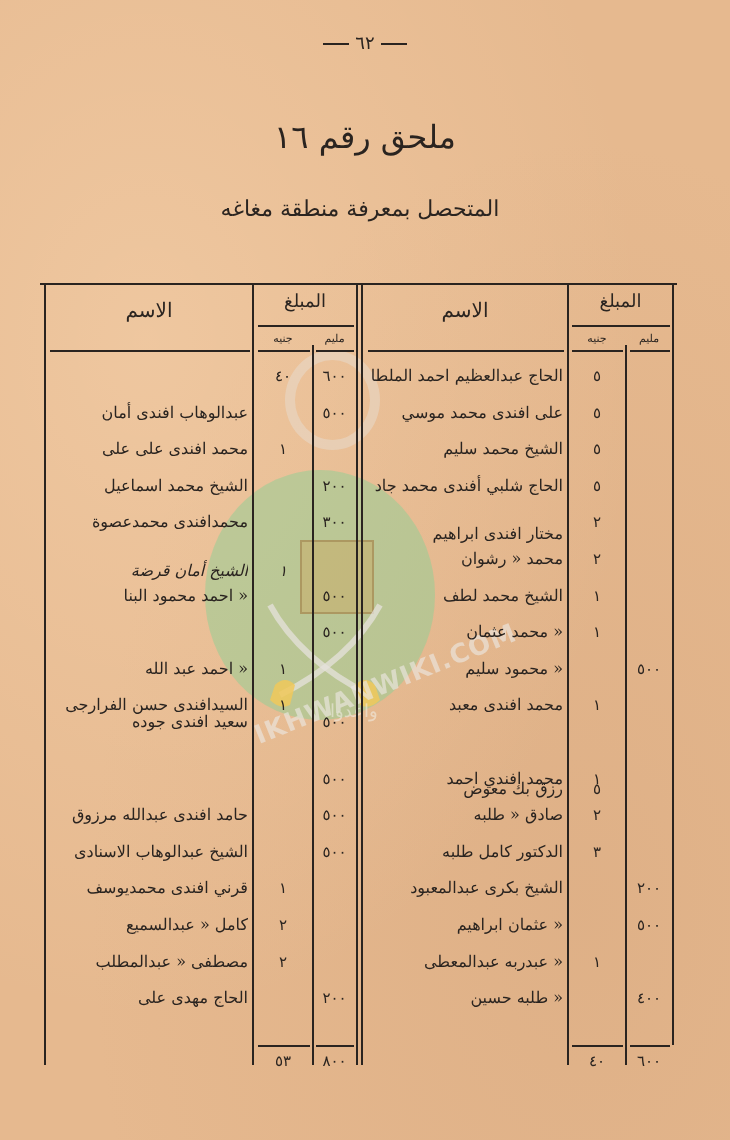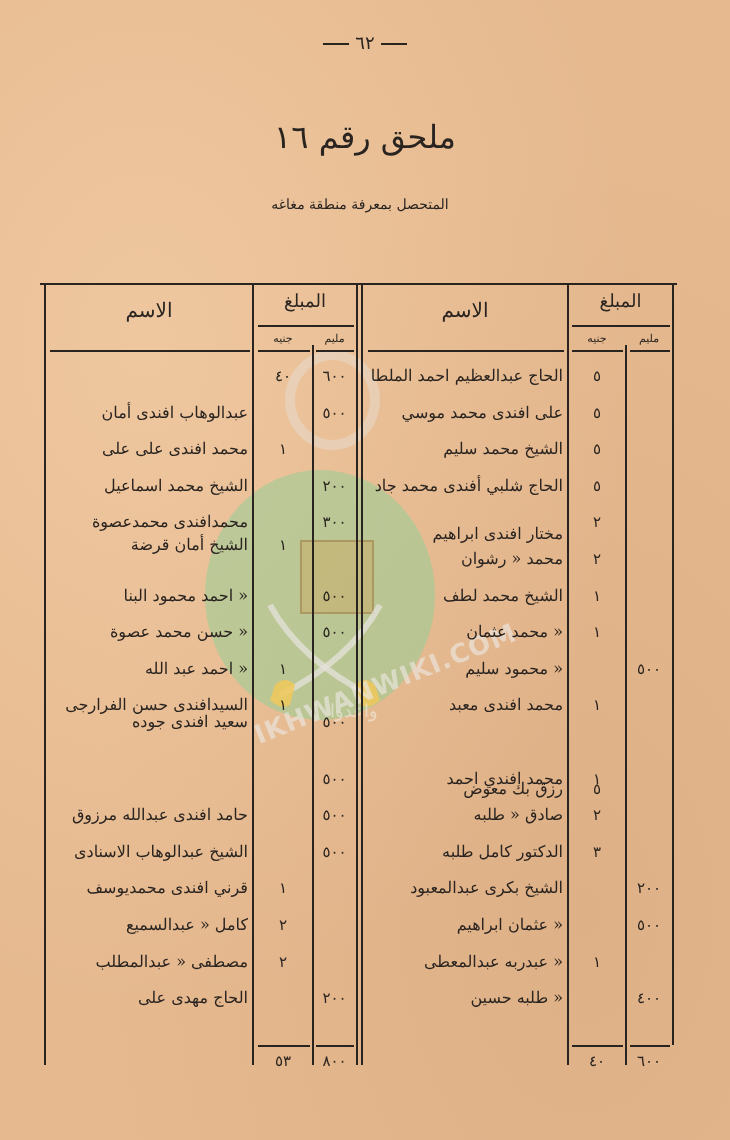--- a/index.html
+++ b/index.html
@@ -9,21 +9,21 @@
       background-image:
         radial-gradient(ellipse at 20% 30%, rgba(255,225,190,0.35), rgba(0,0,0,0) 60%),
         radial-gradient(ellipse at 80% 80%, rgba(200,150,110,0.25), rgba(0,0,0,0) 60%);
       font-family: "DejaVu Serif", serif;
       color: #2a2420;
     }
     .abs { position: absolute; }
     .page-num { left: 0; width: 730px; top: 32px; text-align: center; font-size: 18px; letter-spacing: 1px; }
     .page-num .dash { display: inline-block; width: 26px; height: 2px; background: #2a2420; vertical-align: middle; margin: 0 6px; }
     .title { left: 0; width: 730px; top: 118px; text-align: center; font-size: 32px; direction: rtl; }
-    .subtitle { left: 0; width: 720px; top: 196px; text-align: center; font-size: 14px; direction: rtl; }
+    .subtitle { left: 0; width: 720px; top: 196px; text-align: center; font-size: 22px; direction: rtl; }
 
     .line { position: absolute; background: #2a2420; }
     .hdr { position: absolute; text-align: center; direction: rtl; }
     .hdr-name { font-size: 20px; }
     .hdr-amount { font-size: 18px; }
     .hdr-sub { font-size: 11px; }
 
     .row { position: absolute; height: 30px; }
     .cell { position: absolute; top: 0; height: 30px; line-height: 30px; white-space: nowrap; direction: rtl; }
     .name { font-size: 16px; text-align: right; overflow: hidden; }
@@ -209,32 +209,31 @@
       <div class="row" style="top: 470.8px; left: 0px; width: 730px;">
         <div class="cell name" style="left: 50px; width: 198px;">الشيخ محمد اسماعيل</div>
         <div class="cell num" style="left: 254px; width: 58px;"></div>
         <div class="cell num" style="left: 313px; width: 43px;">٢٠٠</div>
       </div>
       <div class="row" style="top: 507.4px; left: 0px; width: 730px;">
         <div class="cell name" style="left: 50px; width: 198px;">محمدافندى محمدعصوة</div>
         <div class="cell num" style="left: 254px; width: 58px;"></div>
         <div class="cell num" style="left: 313px; width: 43px;">٣٠٠</div>
       </div>
-      <div class="row" style="top: 530px; left: 0px; width: 595px;">
+      <div class="row" style="top: 556px; left: 0px; width: 595px; font-style: italic;">
         <div class="cell name" style="left: 50px; width: 198px;">الشيخ أمان قرضة</div>
         <div class="cell num" style="left: 254px; width: 58px;">١</div>
         <div class="cell num" style="left: 313px; width: 43px;"></div>
       </div>
       <div class="row" style="top: 580.6px; left: 0px; width: 730px;">
         <div class="cell name" style="left: 50px; width: 198px;">« احمد محمود البنا</div>
         <div class="cell num" style="left: 254px; width: 58px;"></div>
         <div class="cell num" style="left: 313px; width: 43px;">٥٠٠</div>
       </div>
       <div class="row" style="top: 617.2px; left: 0px; width: 730px;">
-        <div class="cell name" style="left: 50px; width: 198px;">« حسن محمد عصوة</div>
         <div class="cell num" style="left: 254px; width: 58px;"></div>
         <div class="cell num" style="left: 313px; width: 43px;">٥٠٠</div>
       </div>
       <div class="row" style="top: 653.8px; left: 0px; width: 730px;">
         <div class="cell name" style="left: 50px; width: 198px;">« احمد عبد الله</div>
         <div class="cell num" style="left: 254px; width: 58px;">١</div>
         <div class="cell num" style="left: 313px; width: 43px;"></div>
       </div>
       <div class="row" style="top: 690.4px; left: 0px; width: 730px;">
         <div class="cell name" style="left: 50px; width: 198px;">السيدافندى حسن الفرارجى</div>

